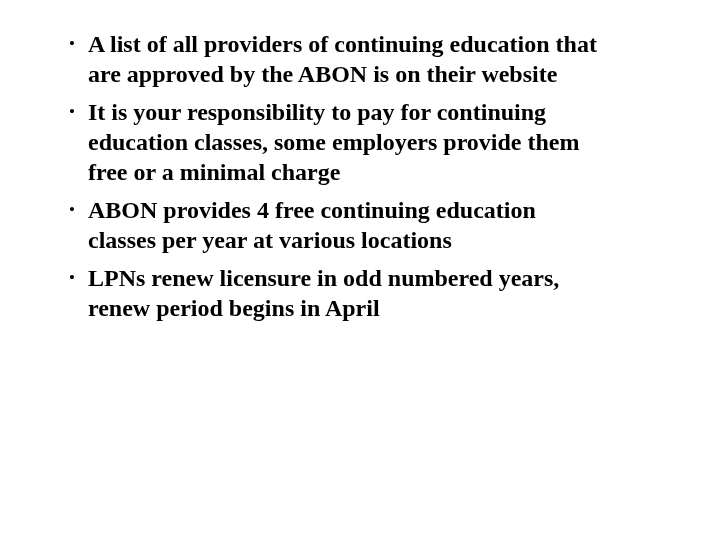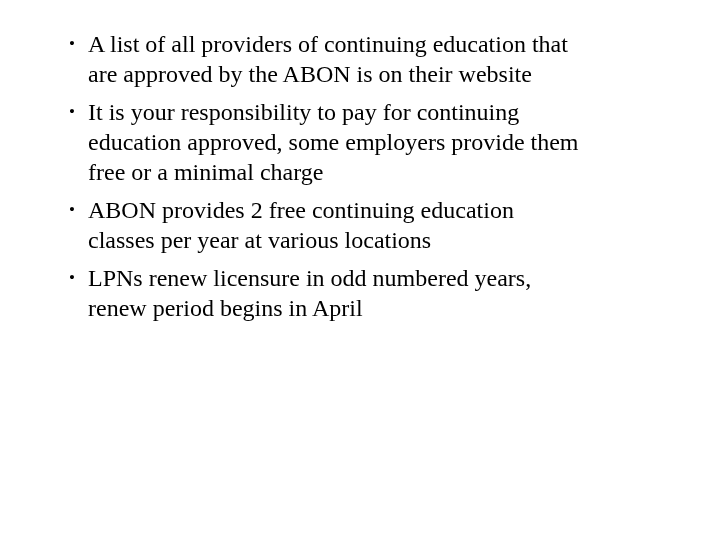--- a/index.html
+++ b/index.html
@@ -36,41 +36,42 @@
     width: 22px;
     font-size: 17px;
     line-height: 30px;
     text-align: left;
     padding-left: 3px;
     box-sizing: border-box;
   }
   .bullet-text {
     flex: 1 1 auto;
     white-space: pre-line;
+    font-weight: bold;
   }
 </style>
 </head>
 <body>
 
 <div class="slide">
   <ul class="bullet-list">
       <li class="bullet-item">
         <span class="bullet-marker">•</span>
         <span class="bullet-text">A list of all providers of continuing education that
 are approved by the ABON is on their website</span>
       </li>
       <li class="bullet-item">
         <span class="bullet-marker">•</span>
         <span class="bullet-text">It is your responsibility to pay for continuing
-education approved, some employers provide them
+education classes, some employers provide them
 free or a minimal charge</span>
       </li>
       <li class="bullet-item">
         <span class="bullet-marker">•</span>
-        <span class="bullet-text">ABON provides 2 free continuing education
+        <span class="bullet-text">ABON provides 4 free continuing education
 classes per year at various locations</span>
       </li>
       <li class="bullet-item">
         <span class="bullet-marker">•</span>
         <span class="bullet-text">LPNs renew licensure in odd numbered years,
 renew period begins in April</span>
       </li>
     </ul>
 </div>
 

